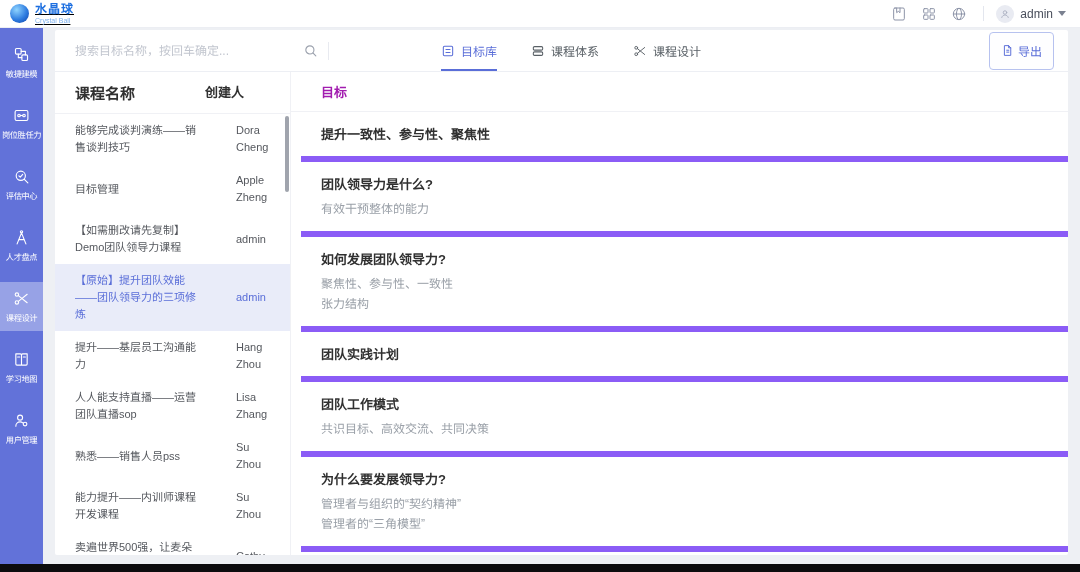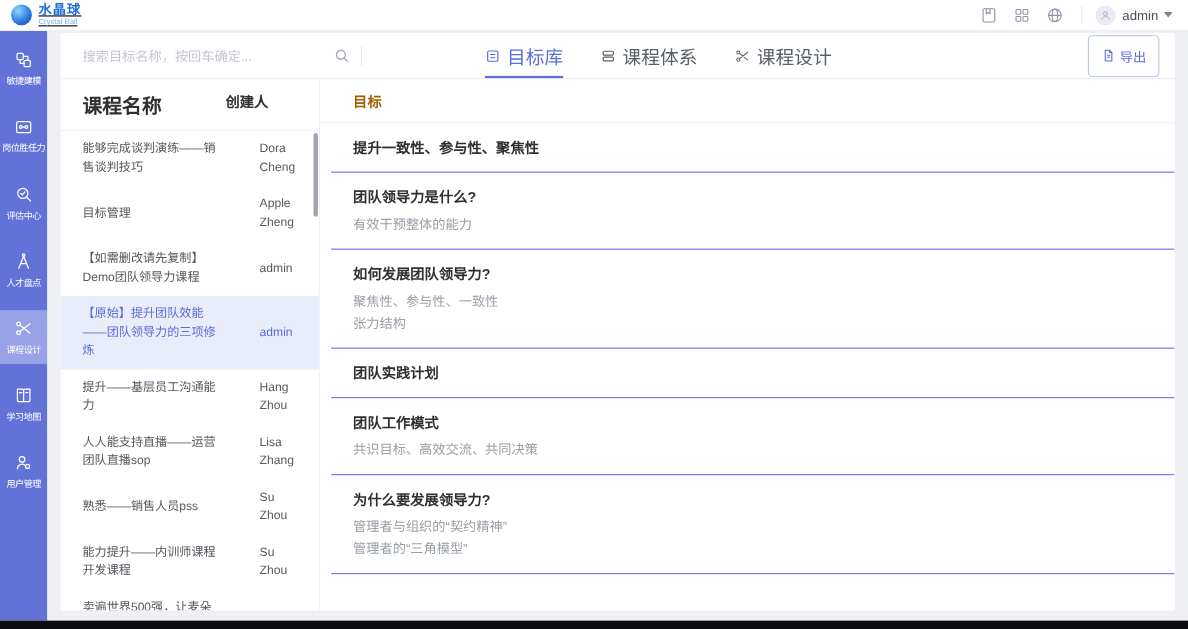--- a/index.html
+++ b/index.html
@@ -45,53 +45,53 @@
 
   .toolbar { height:42px; flex:none; display:flex; align-items:center; border-bottom:1px solid #edeff4; }
   .search-box { display:flex; align-items:center; margin-left:20px; }
   .search-input { border:none; outline:none; width:228px; font-size:12px; color:#333;
     font-family:inherit; background:transparent; }
   .search-input::placeholder { color:#c2c6cf; }
   .search-ic { width:15px; height:15px; color:#9ba1ad; cursor:pointer; display:flex; }
   .search-ic svg { width:100%; height:100%; }
   .tool-divider { width:1px; height:18px; background:#e8eaf0; margin-left:10px; }
   .tabs { display:flex; margin-left:112px; gap:34px; height:100%; }
-  .tab { display:flex; align-items:center; gap:6px; font-size:17px; color:#596066;
+  .tab { display:flex; align-items:center; gap:6px; font-size:12px; color:#596066;
     cursor:pointer; position:relative; height:100%; }
   .tab svg { width:14px; height:14px; }
   .tab.active { color:#5a6ed8; }
   .tab.active::after { content:""; position:absolute; left:0; right:0; bottom:0;
     height:2px; background:#5a6ed8; }
   .export-btn { margin-left:auto; margin-right:14px; display:flex; align-items:center; gap:4px;
     border:1px solid #b7c2ef; color:#5a6ed8; font-size:12px; padding:0 11px; height:38px;
     border-radius:4px; background:#fefeff; cursor:pointer; }
   .export-btn svg { width:13px; height:13px; }
 
   .panes { flex:1; display:flex; overflow:hidden; }
 
   
   .list-pane { width:235px; flex:none; display:flex; flex-direction:column; }
   .list-header { display:flex; padding:10px 0 10px 20px; border-bottom:1px solid #f0f1f5; flex:none; }
-  .list-header .h-name { width:130px; font-size:18px; font-weight:bold; color:#303030; }
+  .list-header .h-name { width:130px; font-size:15px; font-weight:bold; color:#303030; }
   .list-header .h-creator { font-size:13px; font-weight:bold; color:#303030; }
   .rows { flex:1; position:relative; overflow:hidden; }
   .c-row { display:flex; align-items:center; padding:8px 0 8px 20px; min-height:40px; cursor:pointer; }
   .c-row .c-name { width:126px; font-size:11px; line-height:17px; color:#55585e; }
   .c-row .c-creator { width:64px; margin-left:6px; font-size:11px; line-height:17px; color:#55585e;padding-left:29px; }
   .c-row.selected { background:#e9ecf9; }
   .c-row.selected .c-name, .c-row.selected .c-creator { color:#5a6ed8; }
   .scroll-thumb { position:absolute; right:1px; top:2px; width:4px; height:76px;
     background:#a0a4ad; border-radius:2px; cursor:grab; }
 
   
   .goal-pane { flex:1; border-left:1px solid #f0f1f5; display:flex; flex-direction:column; overflow:hidden; }
-  .goal-header { padding:10px 0 10px 30px; font-size:13px; font-weight:bold; color:#a16207;
+  .goal-header { padding:10px 0 10px 30px; font-size:13px; font-weight:bold; color:#a21caf;
     border-bottom:1px solid #f0f1f5; flex:none; }
   .goal-list { flex:1; overflow:hidden; margin-left:10px; }
-  .goal-item { padding:14px 20px 12px 20px; border-bottom:1px solid #8b5cf6; }
+  .goal-item { padding:14px 20px 12px 20px; border-bottom:6px solid #8b5cf6; }
   .goal-title { font-size:13px; font-weight:600; color:#303030; line-height:18px; }
   .goal-detail { font-size:12px; color:#9aa0a8; line-height:20px; margin-top:5px; }
 </style>
 </head>
 <body>
 
 <div class="topbar">
   <div class="logo">
     <div class="logo-sphere"></div>
     <div class="logo-text">

